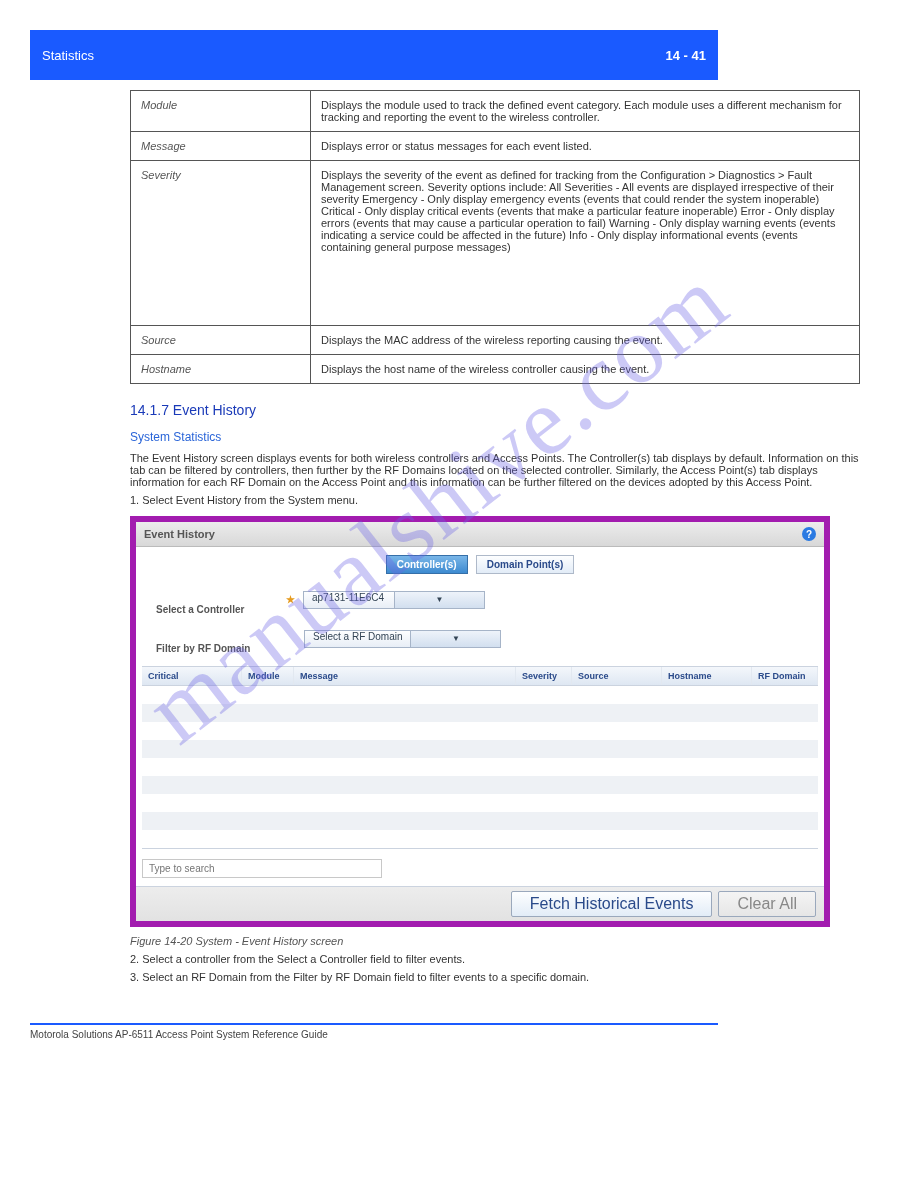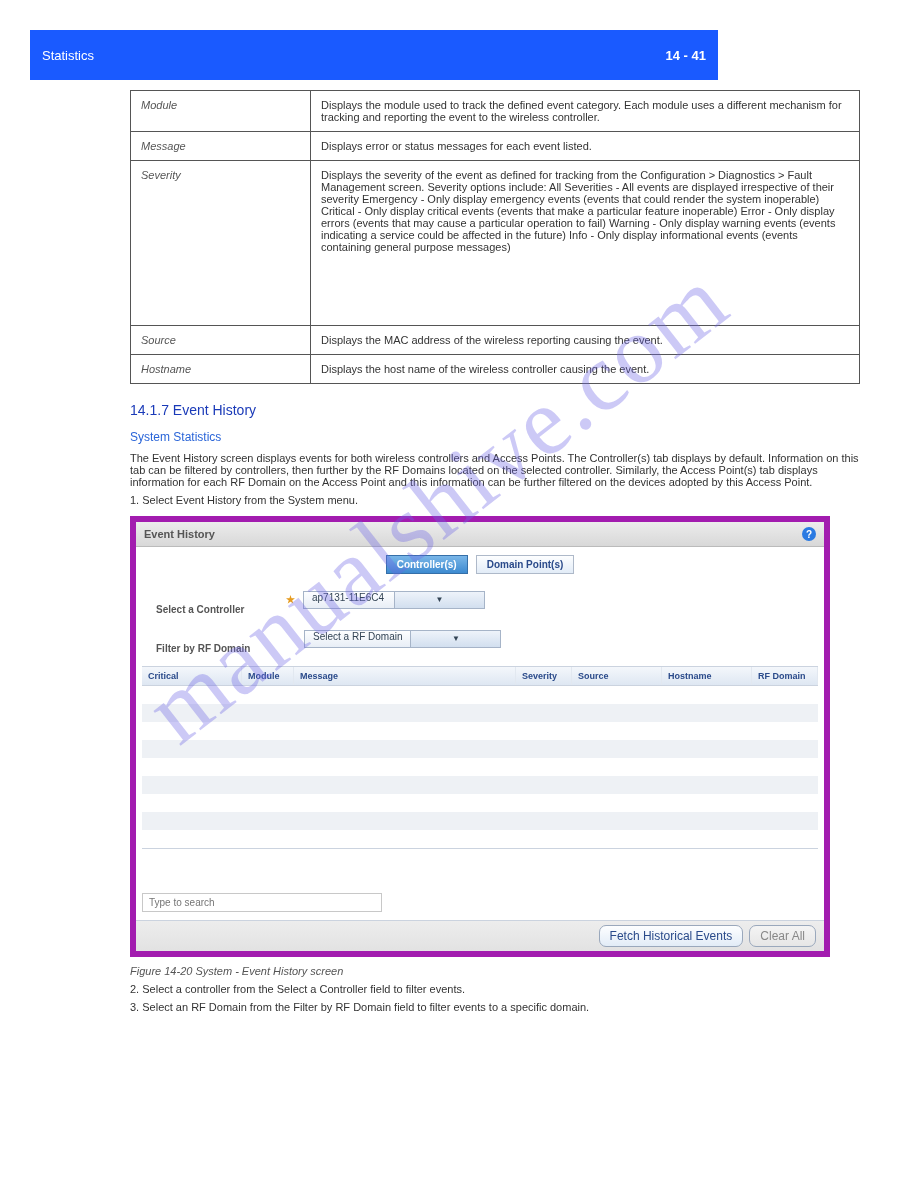--- a/index.html
+++ b/index.html
@@ -183,38 +183,37 @@
   .search-row {
     padding: 4px 6px;
   }
   .search-row input {
     border: 1px solid #c8c8c8;
     padding: 3px 6px;
     font-size: 10px;
     color: #888;
     width: 240px;
     background: #fff;
-    margin-top: 34px;
   }
   .ui-footer {
     border-top: 1px solid #cbd3df;
     background: linear-gradient(#ededed, #e2e2e2);
     padding: 4px 8px;
     display: flex;
     justify-content: flex-end;
     gap: 6px;
   }
   .btn {
     border: 1px solid #9aa8bc;
     background: linear-gradient(#fdfeff, #e2ecf7);
     color: #2a4a8a;
-    font-size: 12px;
-    padding: 3px 10px;
+    font-size: 16px;
+    padding: 3px 18px;
     cursor: pointer;
-    border-radius: 7px;
+    border-radius: 2px;
   }
   .btn.disabled { color: #888; background: linear-gradient(#f4f4f4, #e6e6e6); }
   .footer {
     margin: 40px 30px 20px 30px;
     border-top: 2px solid #1a5aff;
     padding-top: 4px;
     display: flex;
     justify-content: space-between;
     font-size: 10px;
     color: #444;
@@ -329,14 +328,18 @@
       <button class="btn disabled">Clear All</button>
     </div>
   </div>
 
   <p class="cap">Figure 14-20 System - Event History screen</p>
   <p class="body-text">2. Select a controller from the Select a Controller field to filter events.</p>
   <p class="body-text">3. Select an RF Domain from the Filter by RF Domain field to filter events to a specific domain.</p>
 
 </div>
 
-
+<div class="footer">
+  <span>Motorola Solutions AP-6511 Access Point System Reference Guide</span>
+  <span></span>
 </div>
 
+</div>
+
 </body></html>

